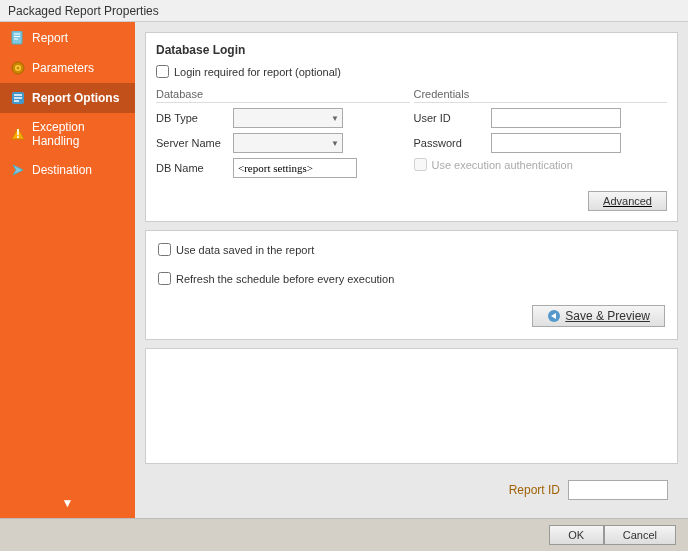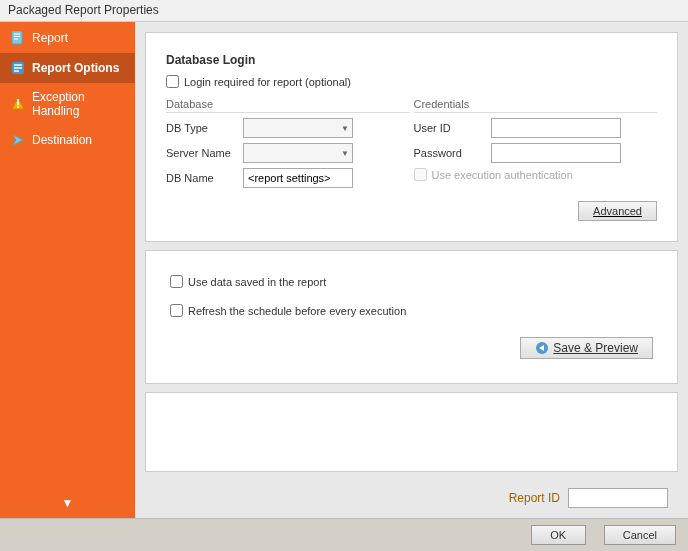--- a/index.html
+++ b/index.html
@@ -13,21 +13,21 @@
     }
 
     .title-bar {
       background: #f0f0f0;
       border-bottom: 1px solid #ccc;
       padding: 4px 8px;
       font-size: 11px;
       color: #333;
       height: 22px;
       display: flex;
-      align-items: flex-end;
+      align-items: center;
     }
 
     .main-container {
       display: flex;
       flex: 1;
       overflow: hidden;
     }
 
     .sidebar {
       width: 135px;
@@ -76,21 +76,21 @@
       padding: 10px;
       display: flex;
       flex-direction: column;
       gap: 8px;
       overflow-y: auto;
     }
 
     .panel {
       background: white;
       border: 1px solid #ccc;
-      padding: 20px;
+      padding: 10px;
     }
 
     .panel-title {
       font-size: 12px;
       font-weight: bold;
       color: #333;
       margin-bottom: 8px;
     }
 
     .login-checkbox-row {
@@ -203,21 +203,21 @@
     .btn-save-preview {
       display: flex;
       align-items: center;
       gap: 4px;
       text-decoration: underline;
     }
 
     .options-panel {
       background: white;
       border: 1px solid #ccc;
-      padding: 24px;
+      padding: 12px;
       display: flex;
       flex-direction: column;
       gap: 6px;
     }
 
     .save-preview-row {
       display: flex;
       justify-content: flex-end;
       margin-top: 4px;
     }
@@ -251,21 +251,21 @@
       font-size: 11px;
       background: white;
     }
 
     .bottom-bar {
       background: #d4d0c8;
       border-top: 1px solid #bbb;
       padding: 6px 12px;
       display: flex;
       justify-content: flex-end;
-      gap: 18px;
+      gap: 0;
       align-items: center;
     }
 
     .bottom-btn {
       background: linear-gradient(to bottom, #f5f5f5, #ddd);
       border: 1px solid #999;
       padding: 3px 18px;
       font-size: 11px;
       cursor: pointer;
       color: #333;
@@ -295,20 +295,30 @@
       <span class="sidebar-icon icon-report">
         <svg width="14" height="14" viewBox="0 0 14 14" fill="none">
           <rect x="1" y="0" width="10" height="13" rx="1" fill="#7ec8e3" stroke="#5ab"></rect>
           <line x1="3" y1="3" x2="9" y2="3" stroke="white" stroke-width="1"></line>
           <line x1="3" y1="5.5" x2="9" y2="5.5" stroke="white" stroke-width="1"></line>
           <line x1="3" y1="8" x2="7" y2="8" stroke="white" stroke-width="1"></line>
         </svg>
       </span>
       <span>Report</span>
     </div>
+    <div class="sidebar-item">
+      <span class="sidebar-icon">
+        <svg width="14" height="14" viewBox="0 0 14 14">
+          <circle cx="7" cy="7" r="6" fill="#cc8800" stroke="#aa6600"></circle>
+          <circle cx="7" cy="7" r="3" fill="#ffcc44"></circle>
+          <circle cx="7" cy="7" r="1.5" fill="#cc8800"></circle>
+        </svg>
+      </span>
+      <span>Parameters</span>
+    </div>
     <div class="sidebar-item active">
       <span class="sidebar-icon">
         <svg width="14" height="14" viewBox="0 0 14 14">
           <rect x="1" y="1" width="12" height="12" rx="2" fill="#4499cc"></rect>
           <line x1="3" y1="4" x2="11" y2="4" stroke="white" stroke-width="1.5"></line>
           <line x1="3" y1="7" x2="11" y2="7" stroke="white" stroke-width="1.5"></line>
           <line x1="3" y1="10" x2="8" y2="10" stroke="white" stroke-width="1.5"></line>
         </svg>
       </span>
       <span>Report Options</span>
@@ -363,21 +373,21 @@
             <span class="form-label">Server Name</span>
             <div class="select-wrapper">
               <select class="form-select">
                 <option></option>
               </select>
             </div>
           </div>
 
           <div class="form-row">
             <span class="form-label">DB Name</span>
-            <input type="text" class="form-input" style="width: 110px;" value="&lt;report settings&gt;">
+            <input type="text" class="form-input" style="width: 124px; font-family: Liberation Serif, serif;" value="&lt;report settings&gt;">
           </div>
         </div>
 
         <div class="cred-section">
           <div class="section-label">Credentials</div>
 
           <div class="form-row">
             <span class="form-label">User ID</span>
             <input type="text" class="form-input cred-input" style="">
           </div>

